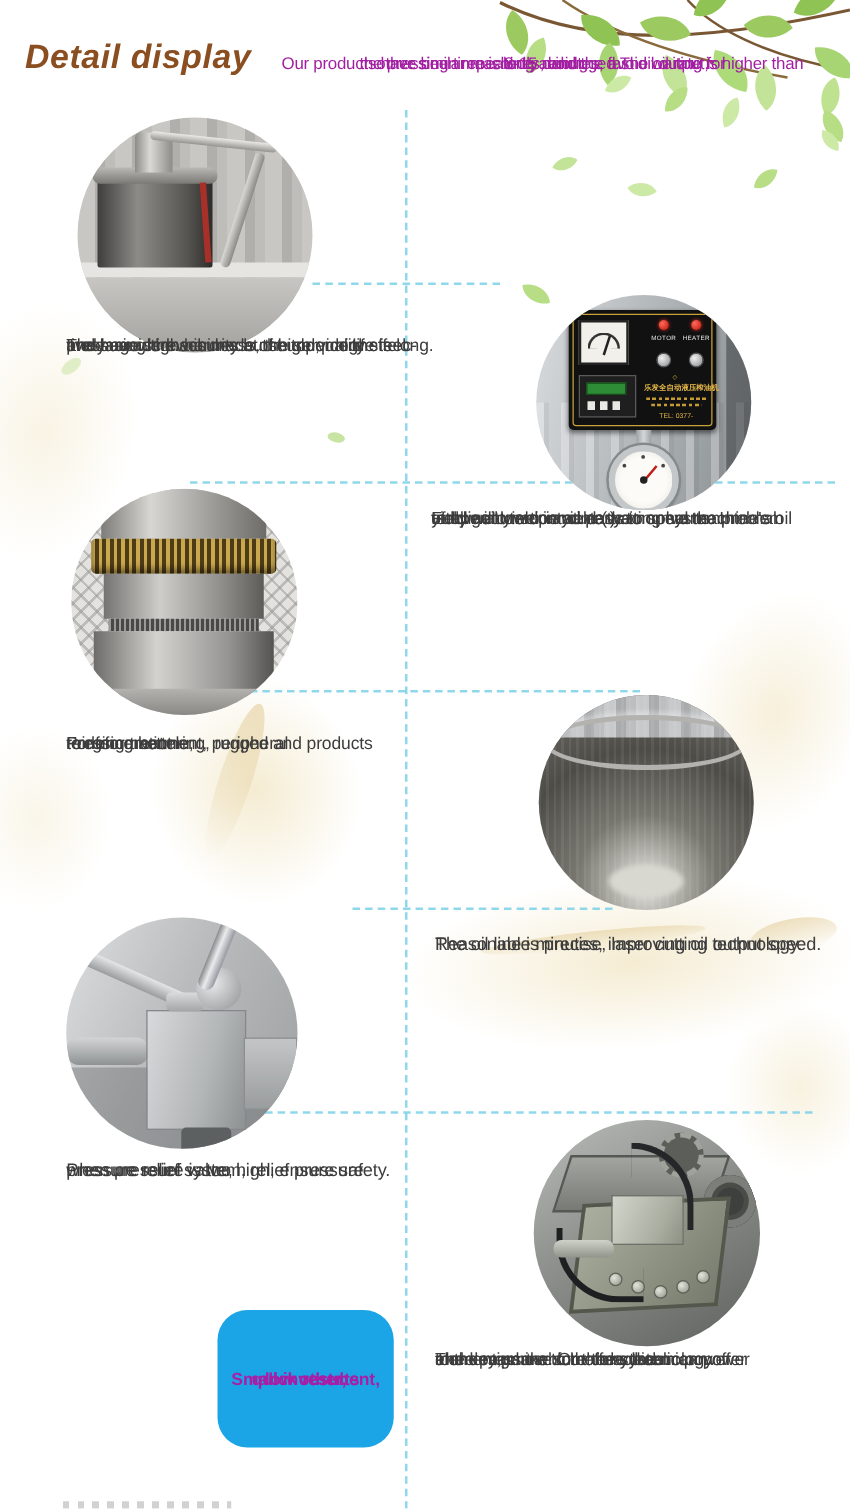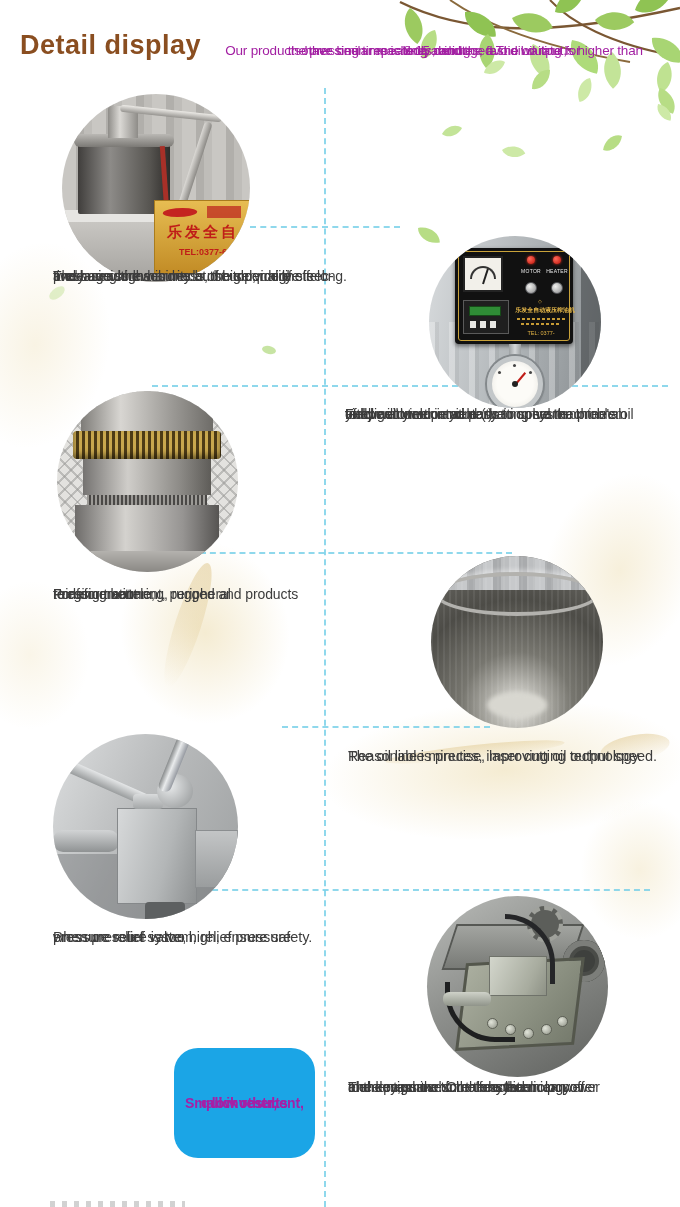--- a/index.html
+++ b/index.html
@@ -11,21 +11,21 @@
   .oilblob{border-radius:50%;background:radial-gradient(ellipse at center,rgba(233,214,160,.95) 0%,rgba(233,214,160,0) 70%);z-index:0;}
   .oilstreak{border-radius:50%;background:linear-gradient(rgba(214,183,110,.8),rgba(214,183,110,0));z-index:0;}
   .leafbit{border-radius:60% 40% 60% 40%;z-index:1;}
   #leaves{left:250px;top:0;width:430px;height:300px;z-index:1;}
 
   
   .dash-h{height:0;border-top:2px dashed #74cfe8;opacity:.8;z-index:1;}
   .dash-v{width:0;border-left:2px dashed #74cfe8;opacity:.8;z-index:1;}
 
   
-  .title{left:20px;top:30px;font-size:27px;font-weight:bold;color:#8a4e20;letter-spacing:.5px;z-index:3;}
+  .title{left:20px;top:30px;font-size:27px;font-weight:bold;color:#8a4e20;letter-spacing:.5px;z-index:3;font-style:italic;}
   .intro{left:218px;top:38px;width:432px;display:flex;flex-direction:column;align-items:center;z-index:3;}
   .intro .ln{position:static;white-space:nowrap;font-size:13.5px;line-height:26px;color:#a21fa2;letter-spacing:-0.2px;}
   .tblock{z-index:3;}
   .tblock .ln{position:static;display:block;white-space:nowrap;font-size:14px;color:#3c3c3c;letter-spacing:-0.1px;}
   .b1 .ln{line-height:29px;}
   .b2 .ln{line-height:29px;}
   .b3 .ln{line-height:29px;}
   .b4 .ln{line-height:32px;font-size:14.5px;}
   .b5 .ln{line-height:33px;font-size:14.5px;}
   .b6 .ln{line-height:27px;}
@@ -226,26 +226,20 @@
 
   <div class="photo c1">
     <div class="c1-traytop"></div>
     <div class="c1-tray"></div>
     <div class="c1-body"></div>
     <div class="c1-lid"></div>
     <div class="c1-cap"></div>
     <div class="c1-rod"></div>
     <div class="c1-arm"></div>
     <div class="c1-hose"></div>
-    <div class="c1-plate">
-      <div class="c1-logo"></div>
-      <div class="c1-logoblock"></div>
-      <div class="c1-brand">乐发全自</div>
-      <div class="c1-tel">TEL:0377-6</div>
-    </div>
   </div>
 
   <div class="tblock b1" style="left:53px;top:262px;">
     <span class="ln">The large screw is made of high quality steel</span>
     <span class="ln">and has a high hardness, the service life is long.</span>
     <span class="ln">Increasing the security at the top,  more effe-c-</span>
     <span class="ln">tively avoids machines burst under high</span>
     <span class="ln">pressure work.</span>
   </div>
 

